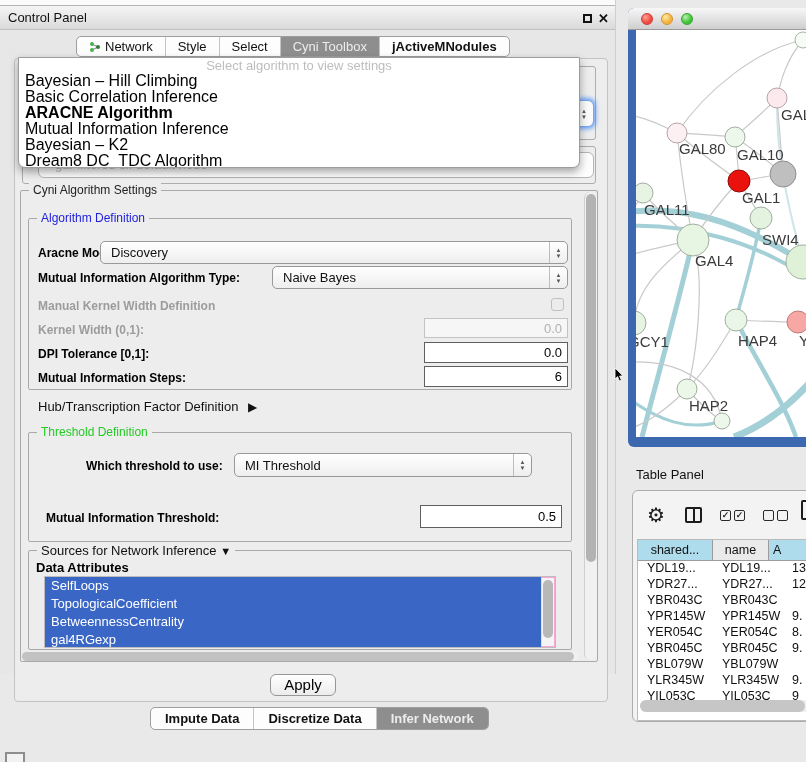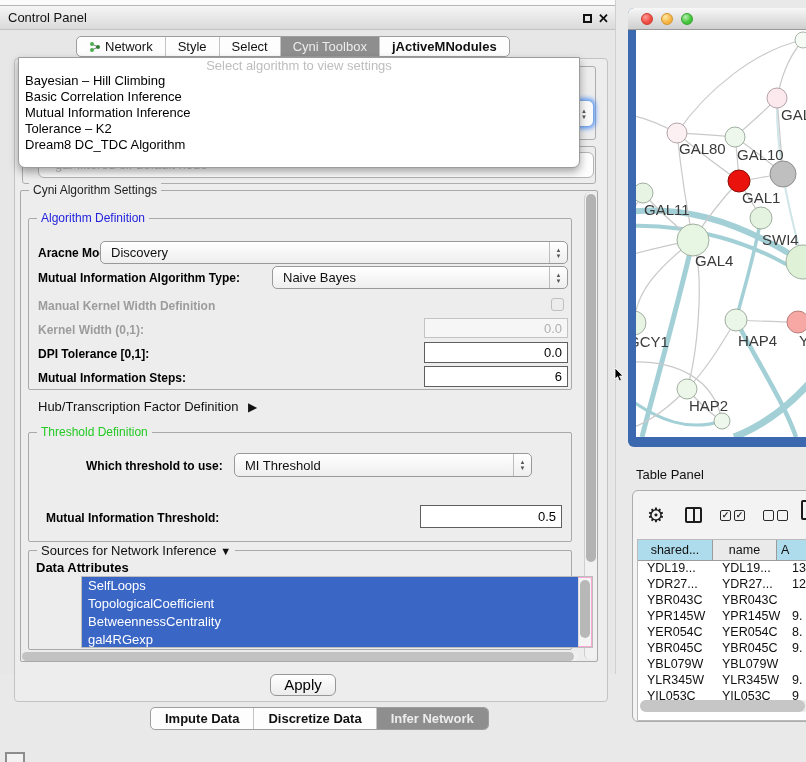--- a/index.html
+++ b/index.html
@@ -34,21 +34,21 @@
   .bgcombo { left:38px; top:152px; width:556px; height:26px; background:#fdfdfd; border:1px solid #b5b5b5; border-radius:6px;
     font-size:13px; color:#c0c0c0; line-height:24px; padding-left:16px; }
   .bluecombo { left:574px; top:100px; width:20px; height:27px; background:#fafafa; border:1px solid #7aa7e8; border-radius:6px;
     box-shadow:0 0 4px 2px rgba(70,140,250,.75); display:flex; flex-direction:column; align-items:center; justify-content:center;
     font-size:6px; color:#555; line-height:6px; }
 
   
   .popup { left:18px; top:57px; width:562px; height:111px; background:#ffffff; border:1px solid #9c9c9c;
     border-radius:0 0 7px 7px; box-shadow:0 4px 9px rgba(0,0,0,.35); z-index:40; overflow:hidden; }
   .popup .hint { font-size:13px; color:#bdbdbd; text-align:center; height:15px; line-height:15px; }
-  .popup .item { font-size:13px; color:#000; line-height:16px; padding-left:6px; white-space:nowrap; }
+  .popup .item { font-size:16px; color:#000; line-height:16px; padding-left:6px; white-space:nowrap; }
   .popup .item.bold { font-weight:bold; }
 
   
   .gbox { border:1px solid #a9a9a9; border-radius:2px; }
   .gtitle { position:absolute; top:-8px; left:8px; background:#ededed; padding:0 4px; font-size:12px; color:#222; white-space:nowrap; }
   .gtitle.blue { color:#2222dd; }
   .gtitle.green { color:#23ca23; }
 
   .lbl { font-size:12px; font-weight:bold; color:#000; white-space:nowrap; }
   .lbl.dis { color:#9c9c9c; }
@@ -60,21 +60,21 @@
   .field { border:1px solid #5f5f5f; background:#fff; font-size:13px; color:#000; text-align:right; padding:0 5px; line-height:19px; }
   .field.dis { border:1px solid #c3c3c3; background:#f6f6f6; color:#b0b0b0; }
 
   .chk { width:13px; height:13px; border:1px solid #bfbfbf; border-radius:3px; background:#ececec; }
 
   .vscroll { width:13px; background:#f1f1f1; border-left:1px solid #cfcfcf; border-radius:6px; }
   .vthumb { position:absolute; left:1px; width:10px; background:#b3b3b3; border-radius:5px; }
   .hscroll { height:9px; background:#f1f1f1; border-radius:5px; }
   .hthumb { position:absolute; top:0; height:9px; background:#c2c2c2; border-radius:5px; }
 
-  .attrlist { background:#f9a8d4; border:1px solid #bdbdbd; overflow:hidden;margin-left:37px; }
+  .attrlist { background:#f9a8d4; border:1px solid #bdbdbd; overflow:hidden; }
   .attrlist .li { background:#3a66c6; color:#fff; font-size:13px; line-height:18px; padding-left:6px; white-space:nowrap; width:calc(100% - 14px); }
   .listscroll { position:absolute; right:1px; top:1px; bottom:1px; width:13px; background:#f4f4f4; border-left:1px solid #ddd; }
   .listthumb { position:absolute; left:1px; top:2px; width:10px; height:58px; background:#b8b8b8; border-radius:5px; }
 
   .applybtn { left:270px; top:674px; width:66px; height:22px; background:linear-gradient(#ffffff,#ececec);
     border:1px solid #979797; border-radius:6px; font-size:15px; color:#000; text-align:center; line-height:20px; }
 
   .dock-ic { left:5px; top:752px; width:20px; height:12px; border:2px solid #8d8d8d; background:#f2f2f2; }
 
   
@@ -95,21 +95,21 @@
   .gear { font-size:20px; color:#1c1c1c; margin-left:14px; }
   .colsplit { width:17px; height:16px; border:2px solid #1c1c1c; border-radius:2px; margin-left:20px; position:relative; }
   .colsplit::after { content:""; position:absolute; left:50%; top:0; bottom:0; width:2px; background:#1c1c1c; }
   .cb { width:11px; height:11px; border:1.5px solid #2a2a2a; border-radius:2px; font-size:9px; line-height:9px; color:#2a2a2a; text-align:center; font-weight:bold; }
   .cbpair { display:flex; gap:3px; margin-left:18px; }
   .page-ic { position:absolute; right:-6px; top:9px; width:16px; height:20px; border:2px solid #1c1c1c; border-radius:2px; background:#f3f3f3; }
   .ttable { position:absolute; left:4px; top:48px; right:-2px; bottom:0; background:#fff; border:1px solid #bbb; }
   .thead { display:flex; height:21px; border-bottom:1px solid #9c9c9c; }
   .thead .hc { font-size:12.5px; color:#111; text-align:center; line-height:20px; border-right:1px solid #9c9c9c; overflow:hidden; white-space:nowrap; }
   .hc.c1 { width:75px; background:#aedcec; }
-  .hc.c2 { width:64px; background:#eaeaea; }
+  .hc.c2 { width:56px; background:#eaeaea; }
   .hc.c3 { flex:1; background:#aedcec; text-align:left; padding-left:4px; }
   .trow { display:flex; height:16px; font-size:12.5px; color:#101010; }
   .trow span { white-space:nowrap; overflow:hidden; }
   .trow .r1 { width:75px; padding-left:9px; }
   .trow .r2 { width:76px; padding-left:9px; }
   .trow .r3 { flex:1; padding-left:3px; }
   .tp-hscroll { position:absolute; left:2px; right:2px; bottom:8px; height:12px; background:#eee; border-radius:6px; }
   .tp-hthumb { position:absolute; left:0; top:0; height:12px; width:97%; background:#c6c6c6; border-radius:6px; }
 
   .cursor { left:614px; top:368px; width:12px; height:14px; z-index:60; }
@@ -164,22 +164,23 @@
       </div>
     <div class="abs bgroup2"></div>
     <div class="abs bgcombo">
       <span>gal-filtered sif default node</span>
     </div>
 
     <div class="abs popup">
       <div class="hint">Select algorithm to view settings</div>
       <div class="item">Bayesian – Hill Climbing</div>
       <div class="item">Basic Correlation Inference</div>
+      <div class="item bold">ARACNE Algorithm</div>
       <div class="item">Mutual Information Inference</div>
-      <div class="item">Tolerance – K2</div>
+      <div class="item">Bayesian – K2</div>
       <div class="item">Dream8 DC_TDC Algorithm</div>
     </div>
 
     <div class="abs gbox" style="left:20px; top:190px; width:578px; height:472px;">
       <span class="gtitle">Cyni Algorithm Settings</span>
     </div>
     <div class="abs vscroll" style="left:584px; top:192px; height:468px;">
       <div class="vthumb" style="top:2px; height:368px;"></div>
     </div>
 

